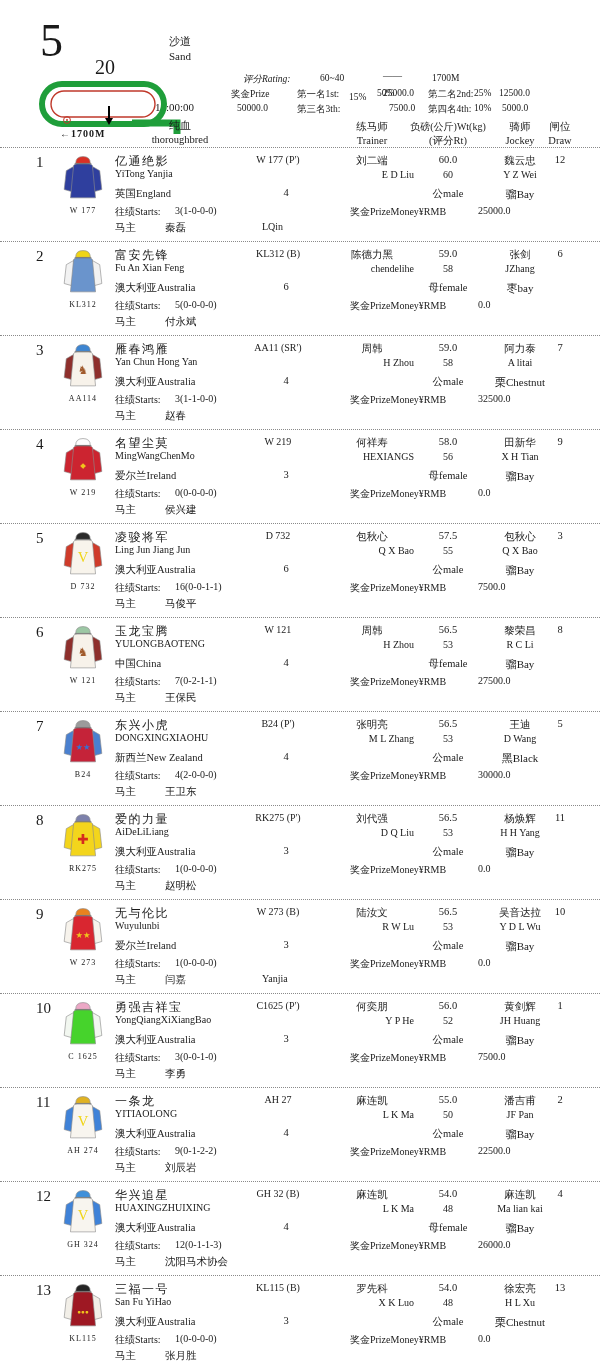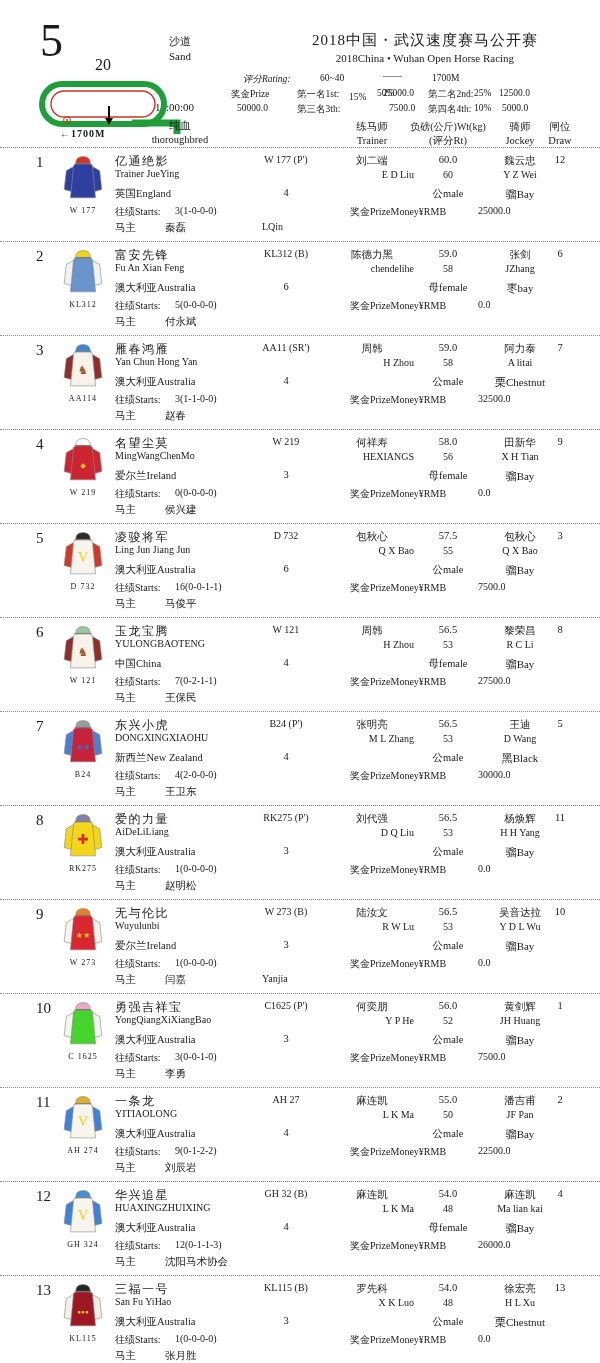--- a/index.html
+++ b/index.html
@@ -2,21 +2,21 @@
 <html><head>
 <meta charset="utf-8">
 <style>
   html,body{margin:0;padding:0;background:#fff;}
   body{width:600px;height:1363px;position:relative;font-family:"Liberation Serif","DejaVu Serif",serif;color:#1a1a1a;}
   .abs{position:absolute;white-space:nowrap;}
   .ctr{text-align:center;}
   
   #header{position:absolute;left:0;top:0;width:600px;height:147px;}
   .race-no{left:40px;top:18px;font-size:46px;line-height:1;}
-  .race-no-sub{left:95px;top:56px;font-size:16px;}
+  .race-no-sub{left:95px;top:56px;font-size:20px;}
   .surface{left:148px;top:34px;width:64px;font-size:11px;line-height:1.35;}
   .title-block{left:270px;top:31px;width:310px;line-height:1.3;}
   .title-cn{font-size:15px;letter-spacing:1px;}
   .title-en{font-size:11px;}
   .hsmall{font-size:9.5px;}
   .rt-label{left:243px;top:73px;font-style:italic;}
   .rt-val{left:320px;top:73px;}
   .rt-dash{left:383px;top:71px;}
   .rt-dist{left:432px;top:73px;}
   .time{left:155px;top:101px;font-size:11px;}
@@ -44,21 +44,21 @@
   .silk path{stroke:#8a8a8a;stroke-width:.6;}
   .silk .brim{stroke:#777;stroke-width:1;}
   .nm-cn{left:115px;top:5px;font-size:12px;letter-spacing:1.5px;}
   .nm-en{left:115px;top:20px;font-size:10px;}
   .country{left:115px;top:39px;font-size:10.5px;}
   .starts-label{left:115px;top:57px;font-size:10px;}
   .starts-val{left:175px;top:57px;font-size:10px;}
   .owner-label{left:115px;top:73px;font-size:10.5px;}
   .owner-cn{left:165px;top:73px;font-size:10.5px;}
   .owner-en{left:262px;top:73px;font-size:10px;}
-  .code{left:240px;top:6px;width:92px;text-align:center;font-size:10px;font-family:Liberation Serif, serif;}
+  .code{left:232px;top:6px;width:92px;text-align:center;font-size:10px;font-family:Liberation Serif, serif;}
   .age{left:240px;top:39px;width:92px;text-align:center;font-size:10.5px;}
   .trainer-cn{left:330px;top:6px;width:84px;text-align:center;font-size:10.5px;}
   .trainer-en{left:330px;top:21px;width:84px;text-align:right;font-size:10px;}
   .weight{left:405px;top:6px;width:86px;text-align:center;font-size:10.5px;}
   .rating{left:405px;top:21px;width:86px;text-align:center;font-size:10px;}
   .sex{left:405px;top:39px;width:86px;text-align:center;font-size:10.5px;}
   .prize-label{left:332px;top:57px;width:132px;text-align:center;font-size:10px;}
   .prize-val{left:478px;top:57px;font-size:10px;}
   .jockey-cn{left:480px;top:6px;width:80px;text-align:center;font-size:10.5px;}
   .jockey-en{left:480px;top:21px;width:80px;text-align:center;font-size:10px;}
@@ -70,24 +70,20 @@
 
 <div id="header">
   <span class="abs race-no">5</span>
   <span class="abs race-no-sub">20</span>
 
   <div class="abs surface ctr">
     <div>沙道</div>
     <div>Sand</div>
   </div>
 
-  <div class="abs title-block ctr">
-    <div class="title-cn">2018中国・武汉速度赛马公开赛</div>
-    <div class="title-en">2018China • Wuhan Open Horse Racing</div>
-  </div>
 
   <span class="abs hsmall rt-label">评分Rating:</span>
   <span class="abs hsmall rt-val">60~40</span>
   <span class="abs hsmall rt-dash">——</span>
   <span class="abs hsmall rt-dist">1700M</span>
 
   <span class="abs time">16:00:00</span>
 
   <span class="abs hsmall pz-label">奖金Prize</span>
   <span class="abs hsmall pz-total">50000.0</span>
@@ -146,21 +142,21 @@
         <path class="sleeve-l" d="M11,11 L4,15 L2,33 L9,35 L12,22 Z" fill="#2f3f9e"></path>
         <path class="sleeve-r" d="M29,11 L36,15 L38,33 L31,35 L28,22 Z" fill="#2f3f9e"></path>
         <path class="bodyp" d="M11,10 C14,6.5 26,6.5 29,10 L32,41 L8,41 Z" fill="#2f3f9e"></path>
         <path class="capp" d="M13,8 Q13,1.5 20,1.5 Q27,1.5 27,8 Z" fill="#d93025"></path>
         <line class="brim" x1="12" y1="8.4" x2="28" y2="8.4"></line>
         <text class="motif" x="20" y="30" text-anchor="middle" fill="#ffffff" font-size="9"></text>
       </svg>
       <span class="silk-label">W 177</span>
     </div>
     <span class="abs nm-cn">亿通绝影</span>
-    <span class="abs nm-en">Trainer JueYing</span>
+    <span class="abs nm-en">YiTong Yanjia</span>
     <span class="abs country">英国England</span>
     <span class="abs starts-label">往绩Starts:</span>
     <span class="abs starts-val">3(1-0-0-0)</span>
     <span class="abs owner-label">马主</span>
     <span class="abs owner-cn">秦磊</span>
     <span class="abs owner-en">LQin</span>
     <span class="abs code">W 177 (P')</span>
     <span class="abs age">4</span>
     <span class="abs trainer-cn">刘二端</span>
     <span class="abs trainer-en">E D Liu</span>

